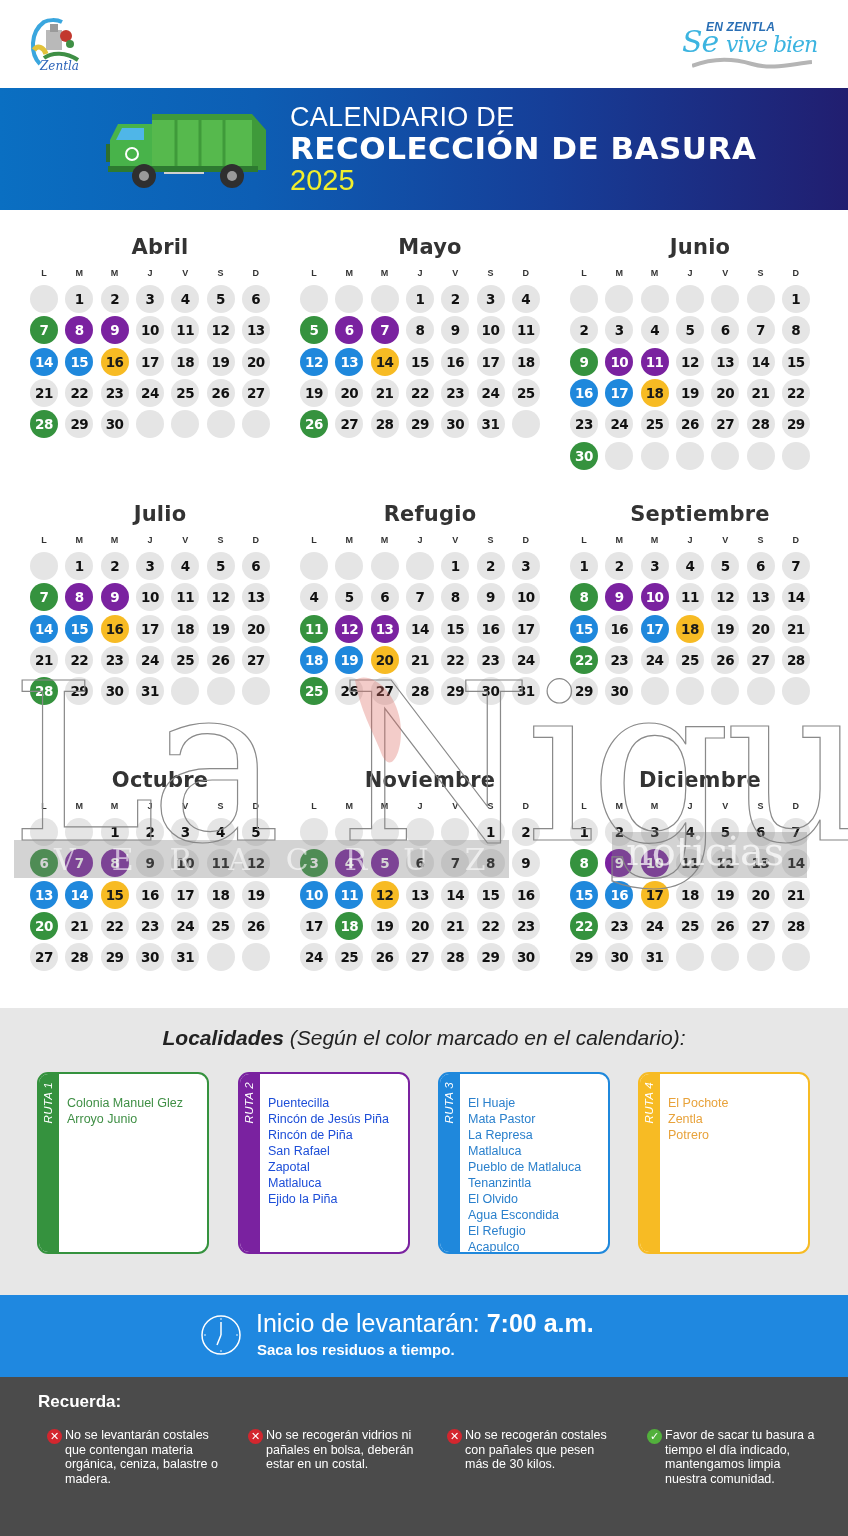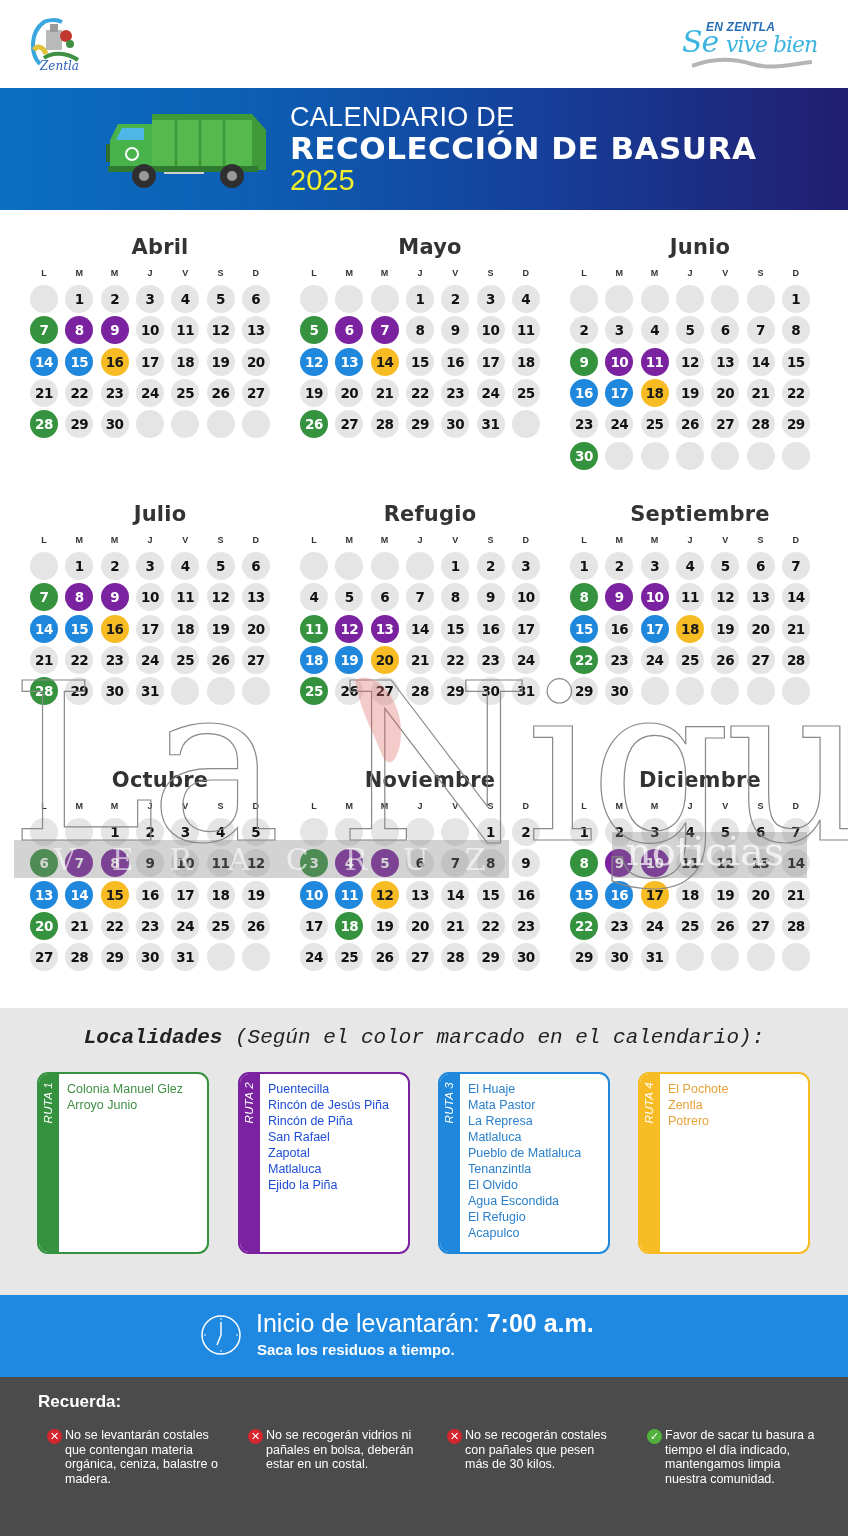--- a/index.html
+++ b/index.html
@@ -42,26 +42,26 @@
   .day.r3 { background: #1f88dc; color: #ffffff; }
   .day.r4 { background: #f7bb24; color: #1a1a1a; }
 
   
   .watermark { position: absolute; left: 0; top: 660px; width: 848px; height: 230px; pointer-events: none; }
   .wm-band { position: absolute; background: rgba(130,130,130,0.35); }
   .wm-letters { position: absolute; left: 0; top: 0; width: 848px; height: 230px; }
 
   
   .localities { position: absolute; left: 0; top: 1008px; width: 848px; height: 287px; background: #e7e7e7; }
-  .loc-head { position: absolute; left: 0; top: 18px; width: 848px; text-align: center; font-size: 21px; color: #222222; font-style: italic; font-family: Liberation Mono, monospace; }
+  .loc-head { position: absolute; left: 0; top: 18px; width: 848px; text-align: center; font-size: 21px; color: #222222; font-style: italic; }
   .loc-head b { font-weight: bold; }
   .route { position: absolute; top: 64px; width: 172px; height: 182px; background: #ffffff; border-radius: 11px; border: 2px solid; overflow: hidden; }
   .route .stripe { position: absolute; left: 0; top: 0; width: 20px; height: 100%; }
   .route .stripe span { position: absolute; left: 3px; top: 8px; writing-mode: vertical-rl; transform: rotate(180deg); color: #ffffff; font-style: italic; font-size: 11.5px; letter-spacing: 0.3px; }
-  .route ul { list-style: none; position: absolute; left: 28px; top: 7px; }
+  .route ul { list-style: none; position: absolute; left: 28px; top: 21px; }
   .route li { font-size: 12.5px; line-height: 16px; white-space: nowrap; }
   .route.g { border-color: #35923e; } .route.g .stripe { background: #35923e; } .route.g li { color: #3f8f45; }
   .route.p { border-color: #7a22a0; } .route.p .stripe { background: #7a22a0; } .route.p li { color: #1d4ed8; }
   .route.b { border-color: #1f88dc; } .route.b .stripe { background: #1f88dc; } .route.b li { color: #2a80cc; }
   .route.y { border-color: #f7bb24; } .route.y .stripe { background: #f7bb24; } .route.y li { color: #e8a23a; }
 
   
   .timebar { position: absolute; left: 0; top: 1295px; width: 848px; height: 82px; background: #1f88e0; }
   .clock { position: absolute; left: 200px; top: 19px; width: 42px; height: 42px; }
   .timebar .l1 { position: absolute; left: 256px; top: 14px; color: #ffffff; font-size: 25px; font-weight: 300; white-space: nowrap; }

